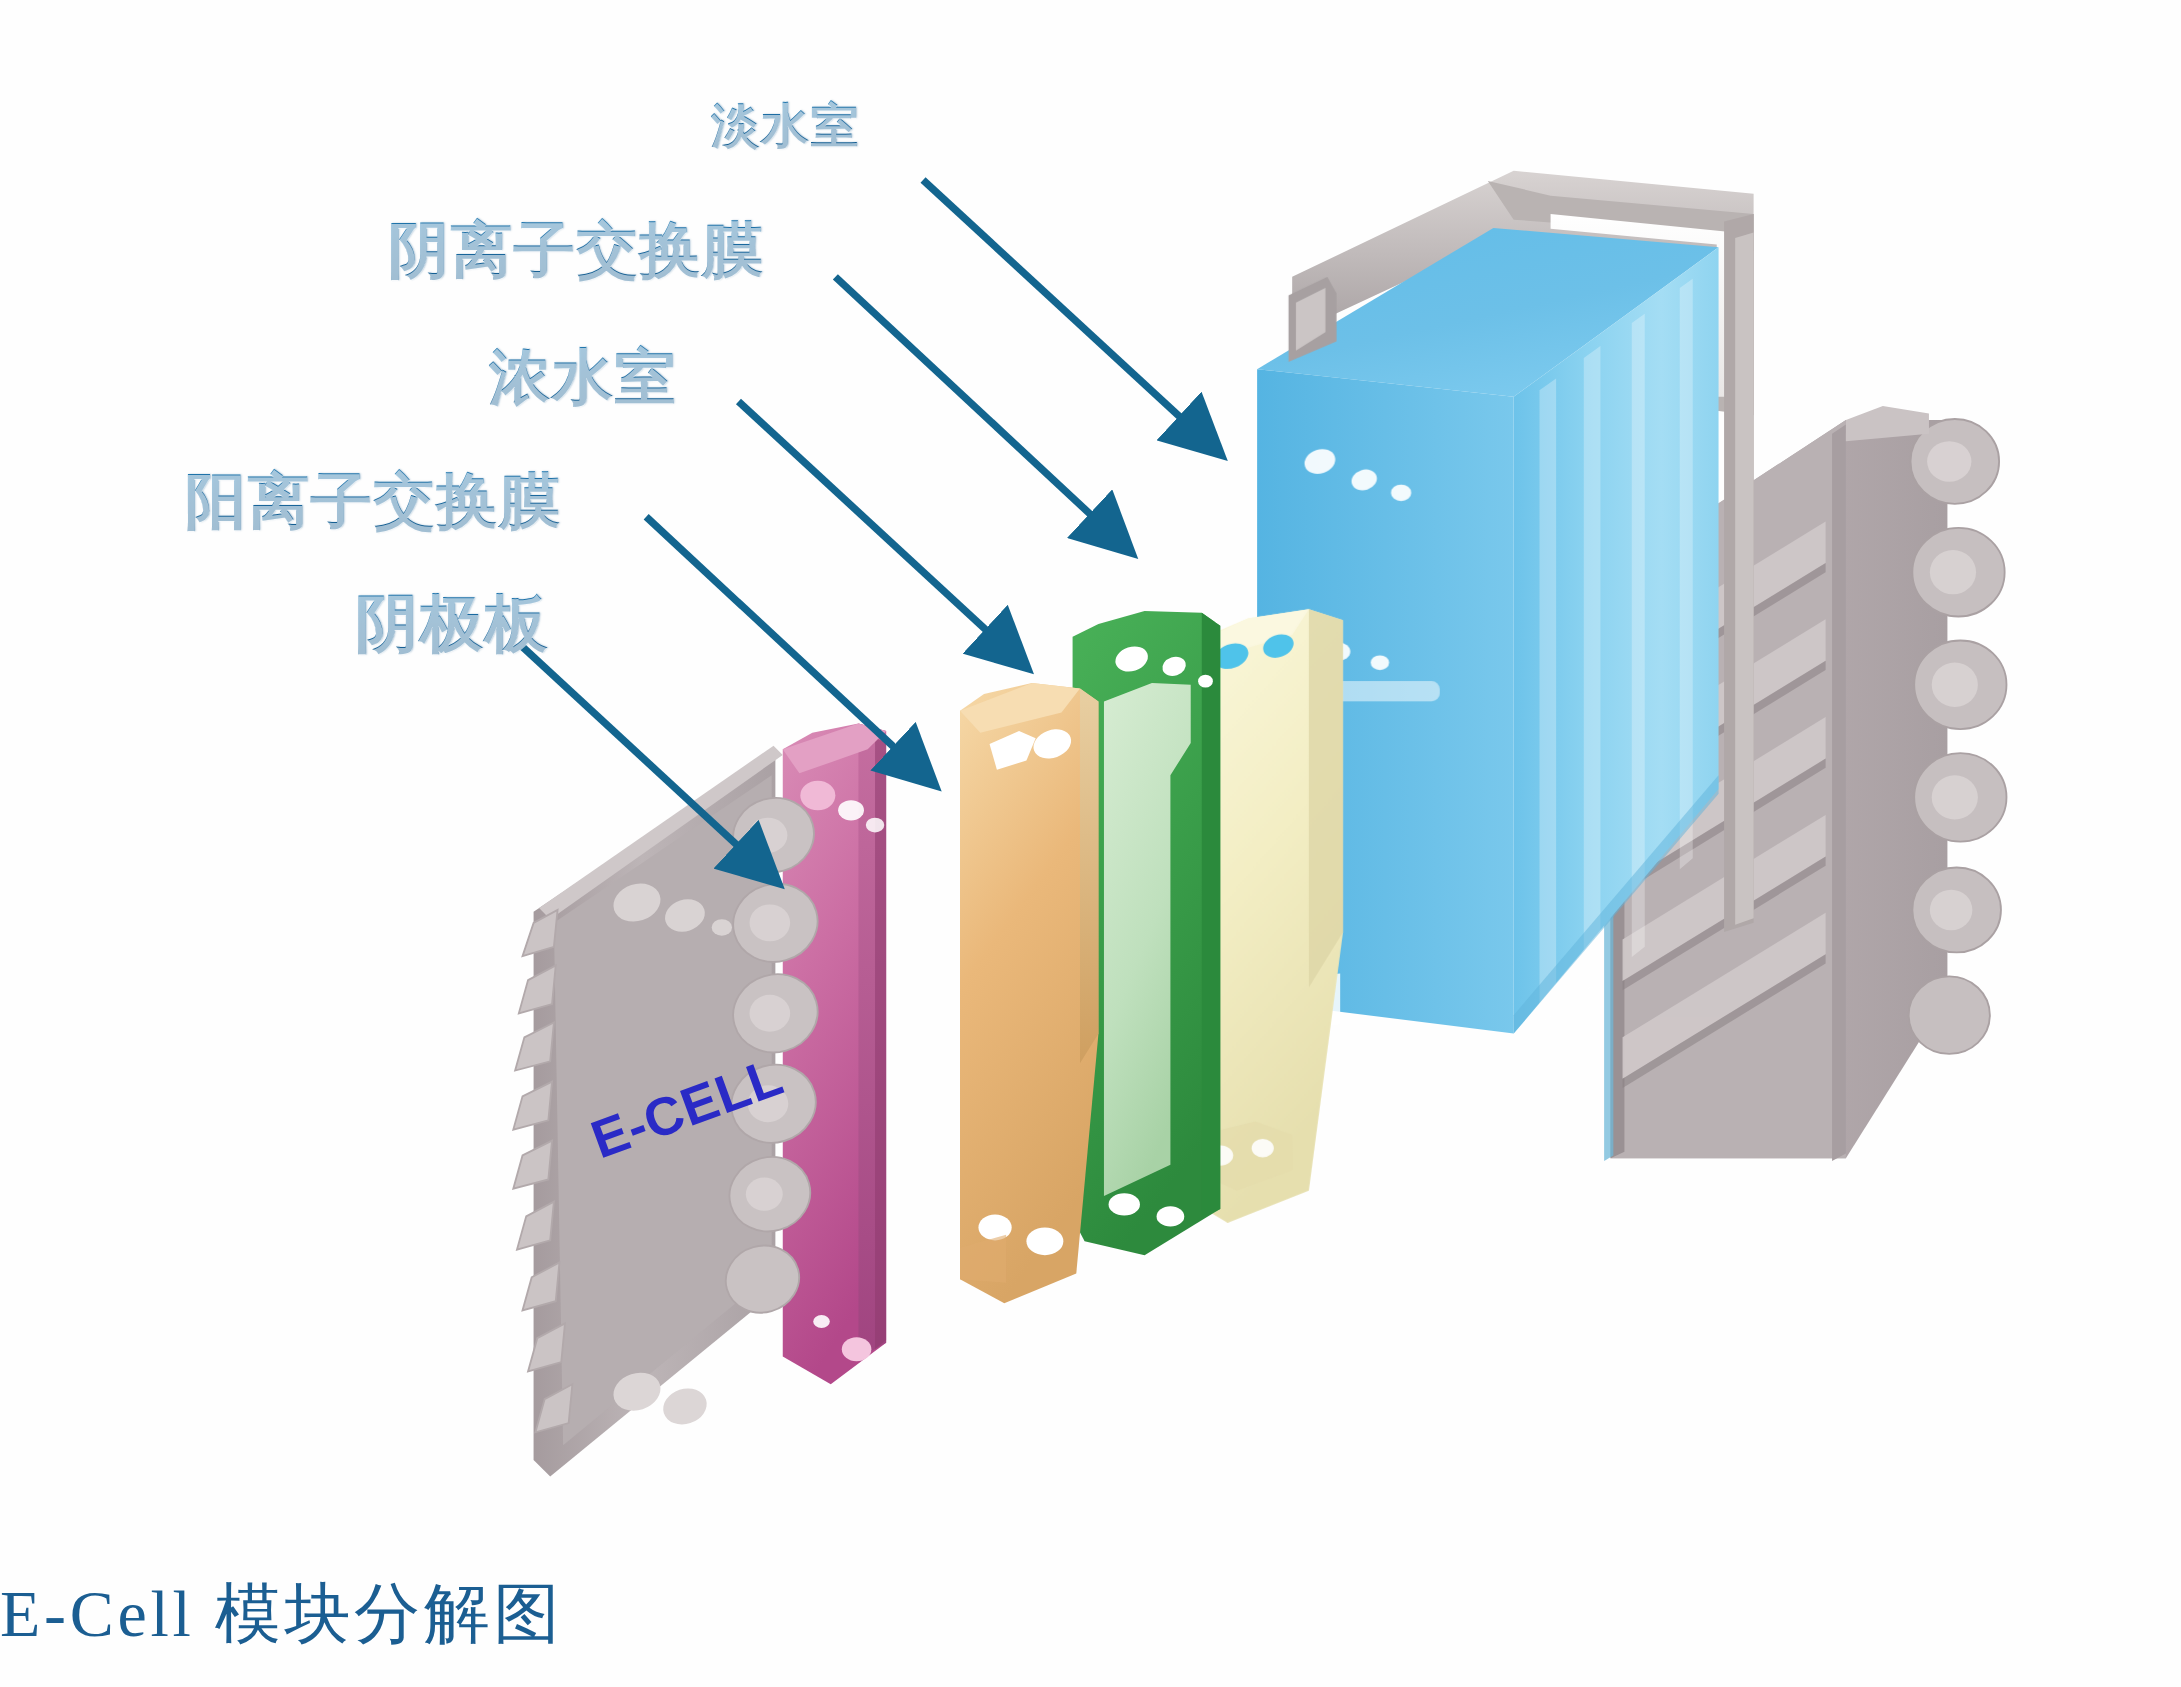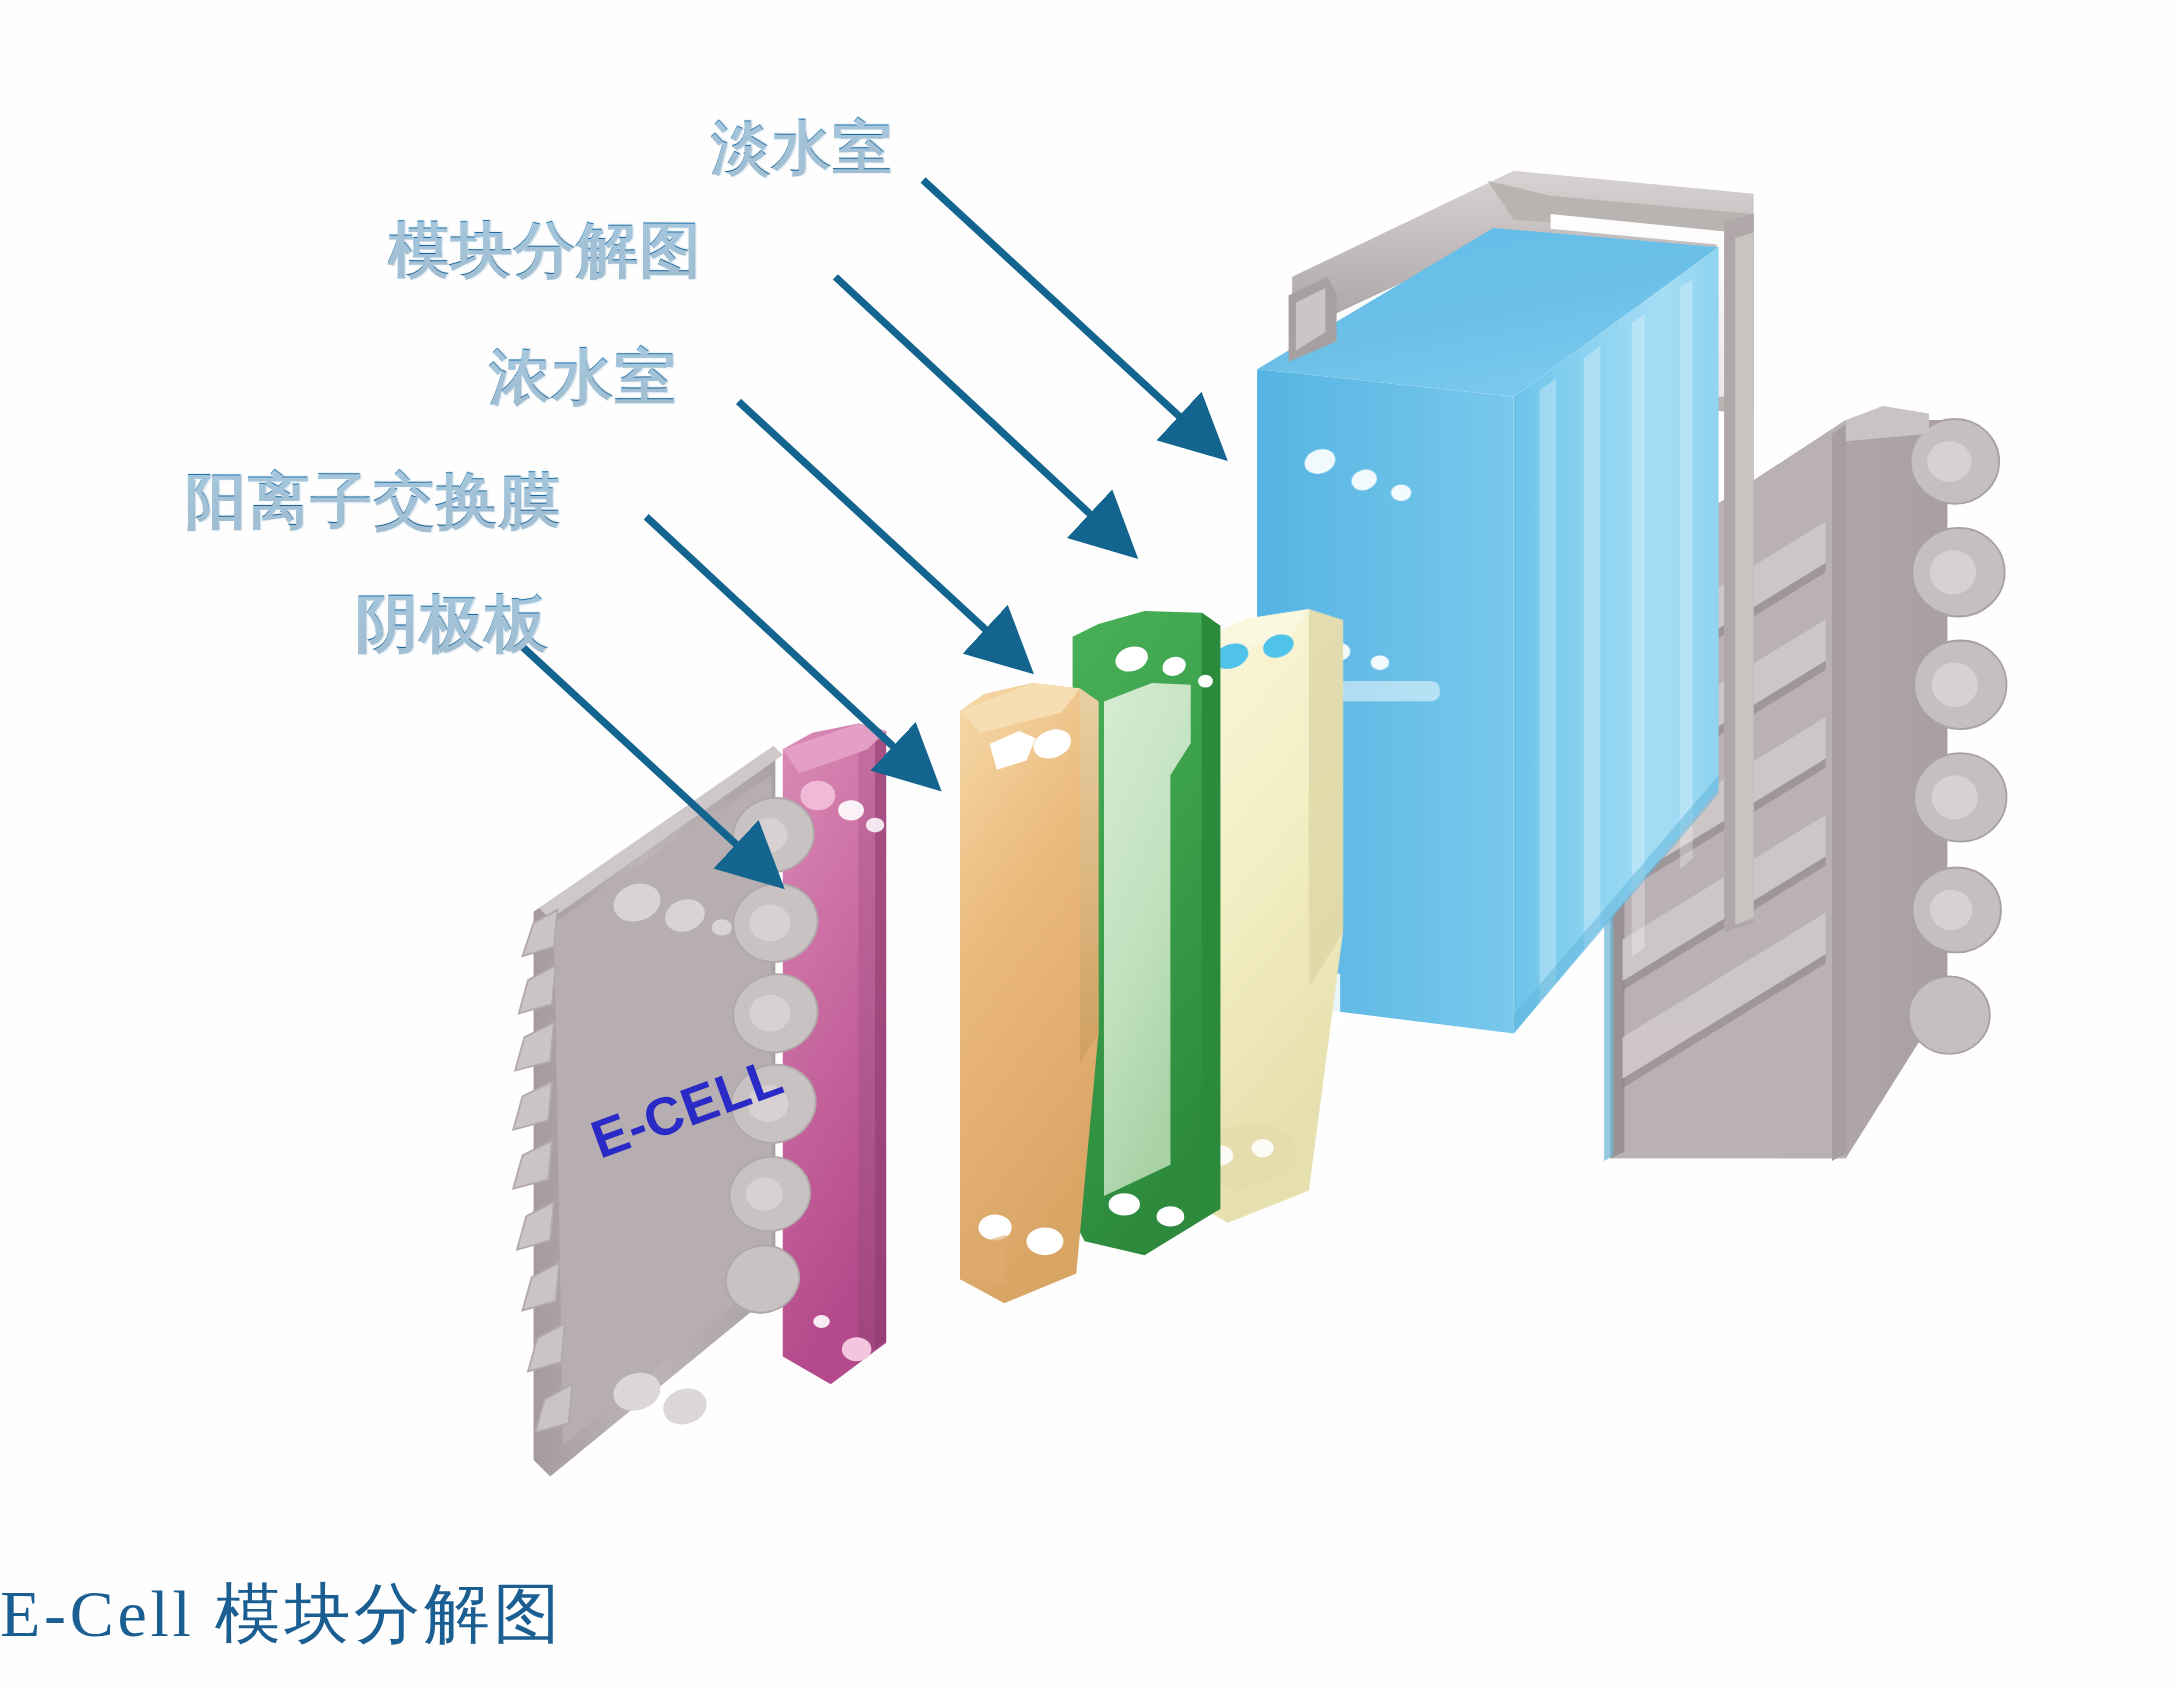--- a/index.html
+++ b/index.html
@@ -314,23 +314,23 @@
 
     <g stroke="#13658f" stroke-width="8" fill="none" stroke-linecap="butt">
       <line x1="1000" y1="195" x2="1322" y2="492" marker-end="url(#ah)"></line>
       <line x1="905" y1="300" x2="1225" y2="598" marker-end="url(#ah)"></line>
       <line x1="800" y1="435" x2="1112" y2="723" marker-end="url(#ah)"></line>
       <line x1="700" y1="560" x2="1012" y2="850" marker-end="url(#ah)"></line>
       <line x1="565" y1="700" x2="842" y2="956" marker-end="url(#ah)"></line>
     </g>
   </svg>
 
-  <div class="lbl" style="left:711px;top:109px;font-size:59px;">淡水室</div>
-
-  <div class="lbl" style="left:388px;top:210px;font-size:61px;">模块分解图</div>
+  <div class="lbl" style="left:711px;top:94px;font-size:48px;">淡水室</div>
+
+  <div class="lbl" style="left:388px;top:210px;font-size:61px;">阴离子交换膜</div>
 
   <div class="lbl" style="left:489px;top:337px;font-size:61px;">浓水室</div>
 
   <div class="lbl" style="left:185px;top:461px;font-size:61px;">阳离子交换膜</div>
 
   <div class="lbl" style="left:355px;top:581px;font-size:63px;">阴极板</div>
 
   <div id="caption">E-Cell 模块分解图</div>
 
 </div>

